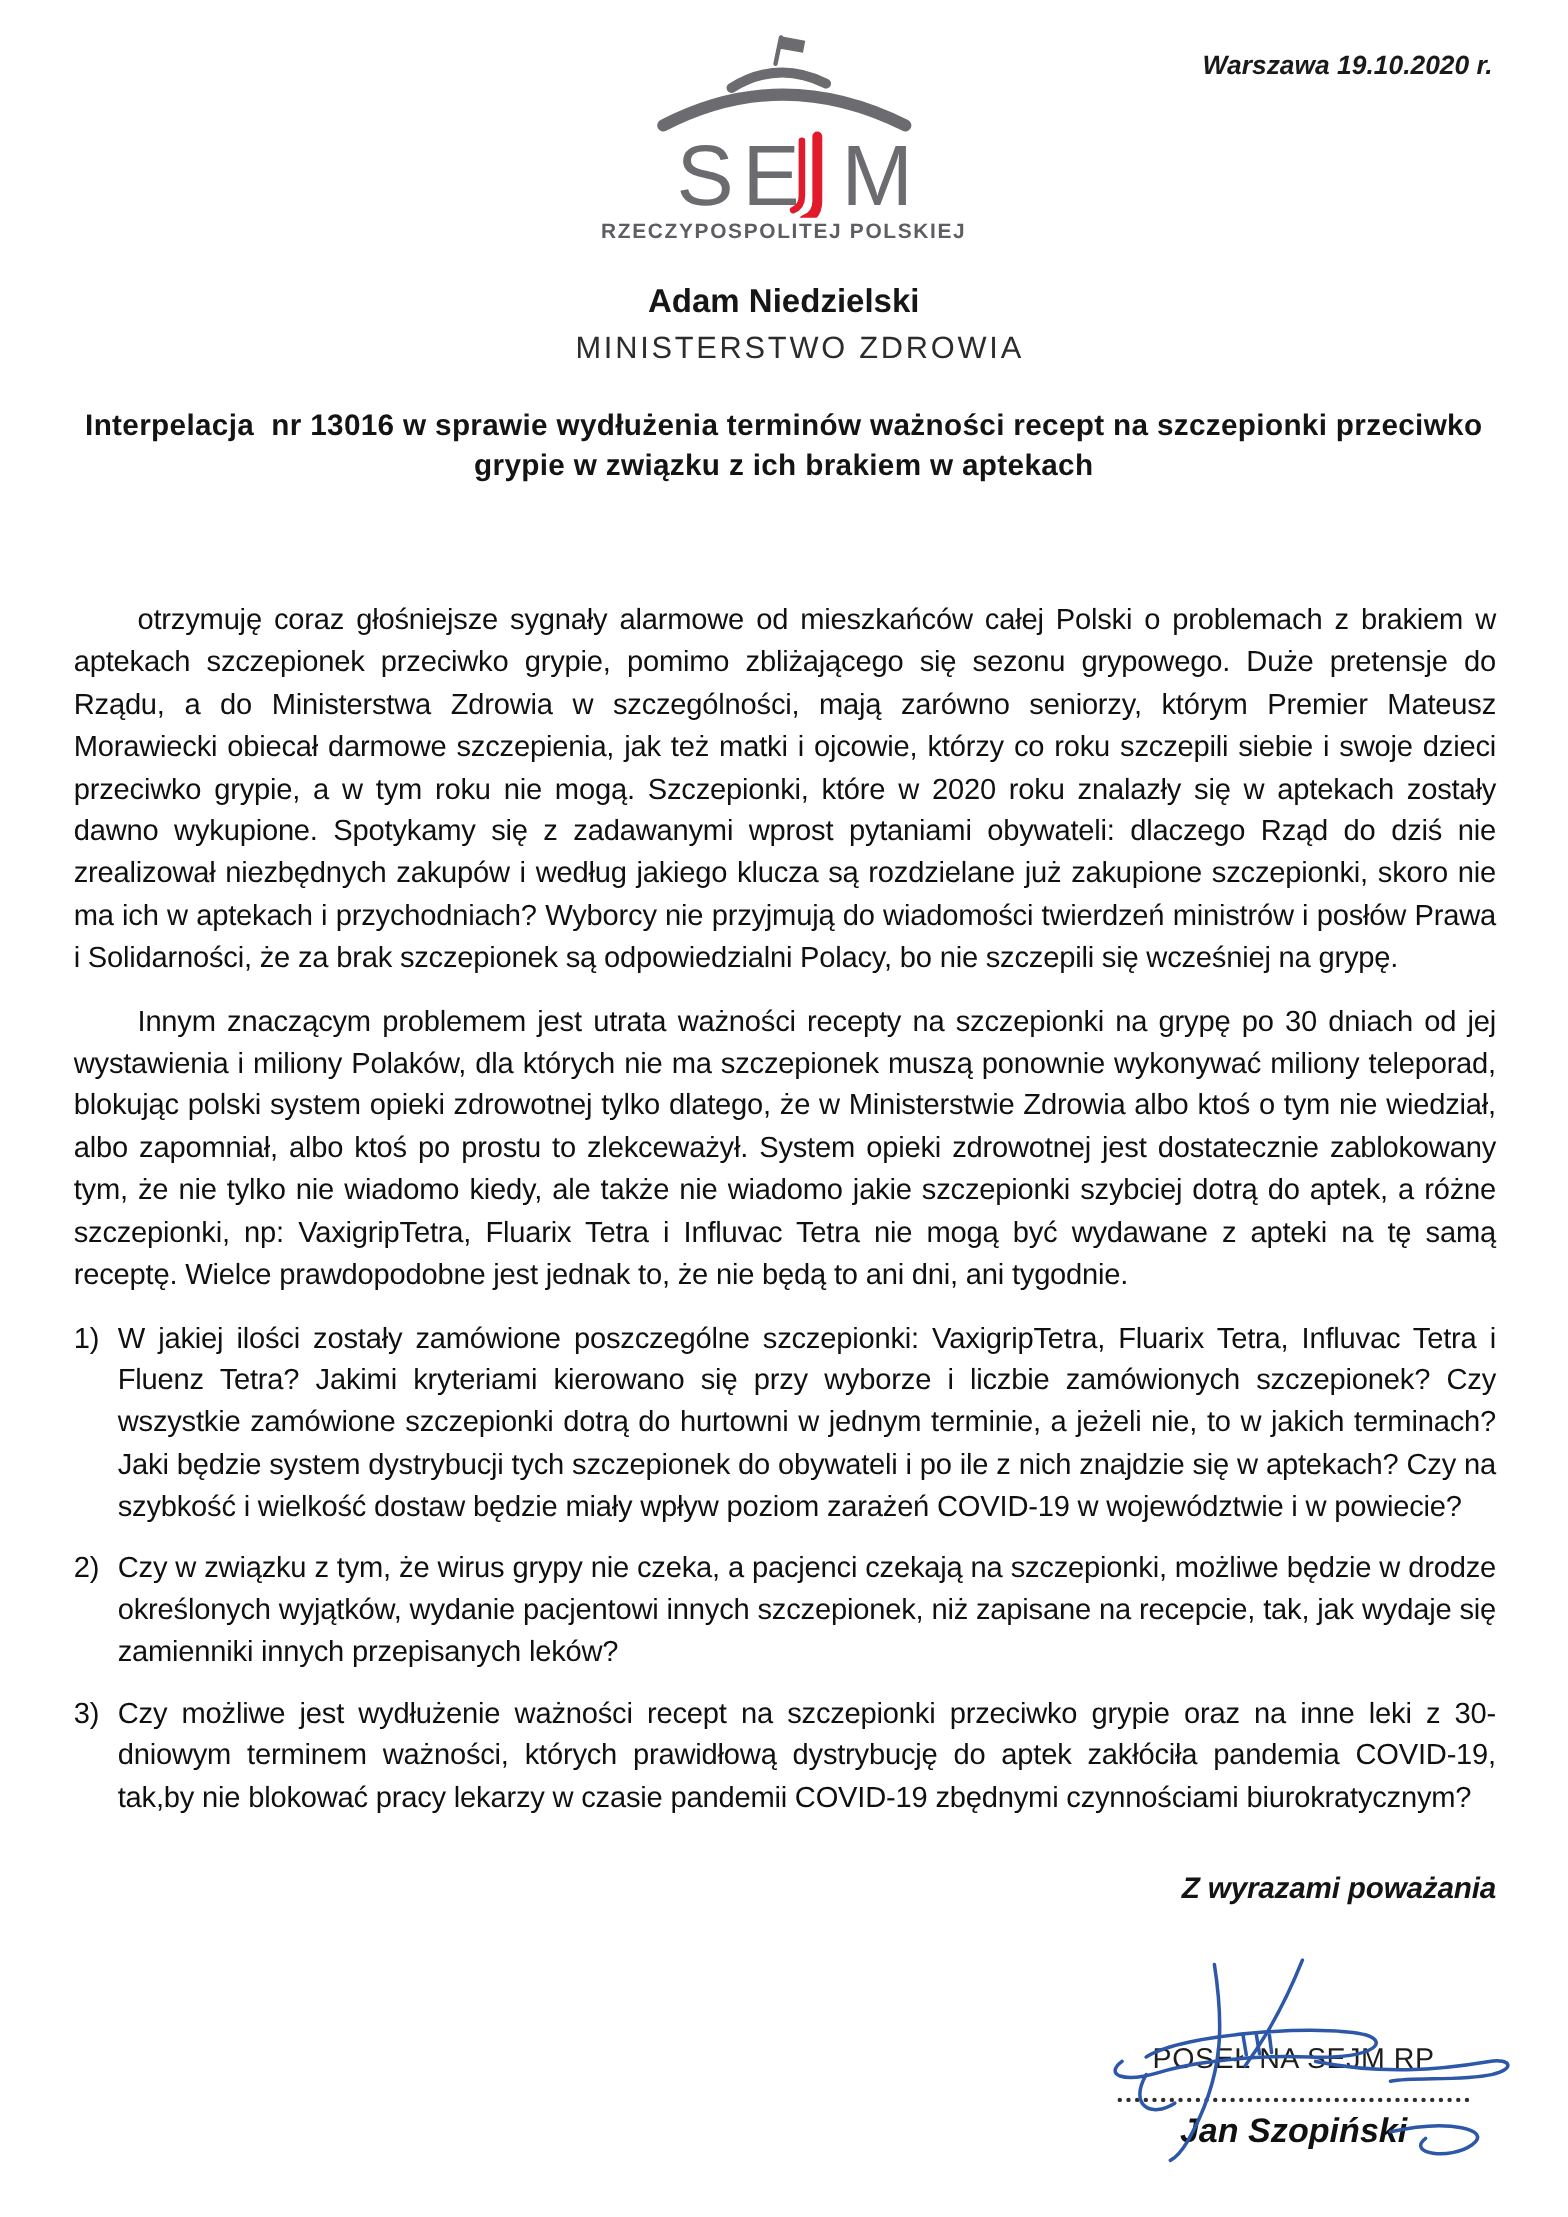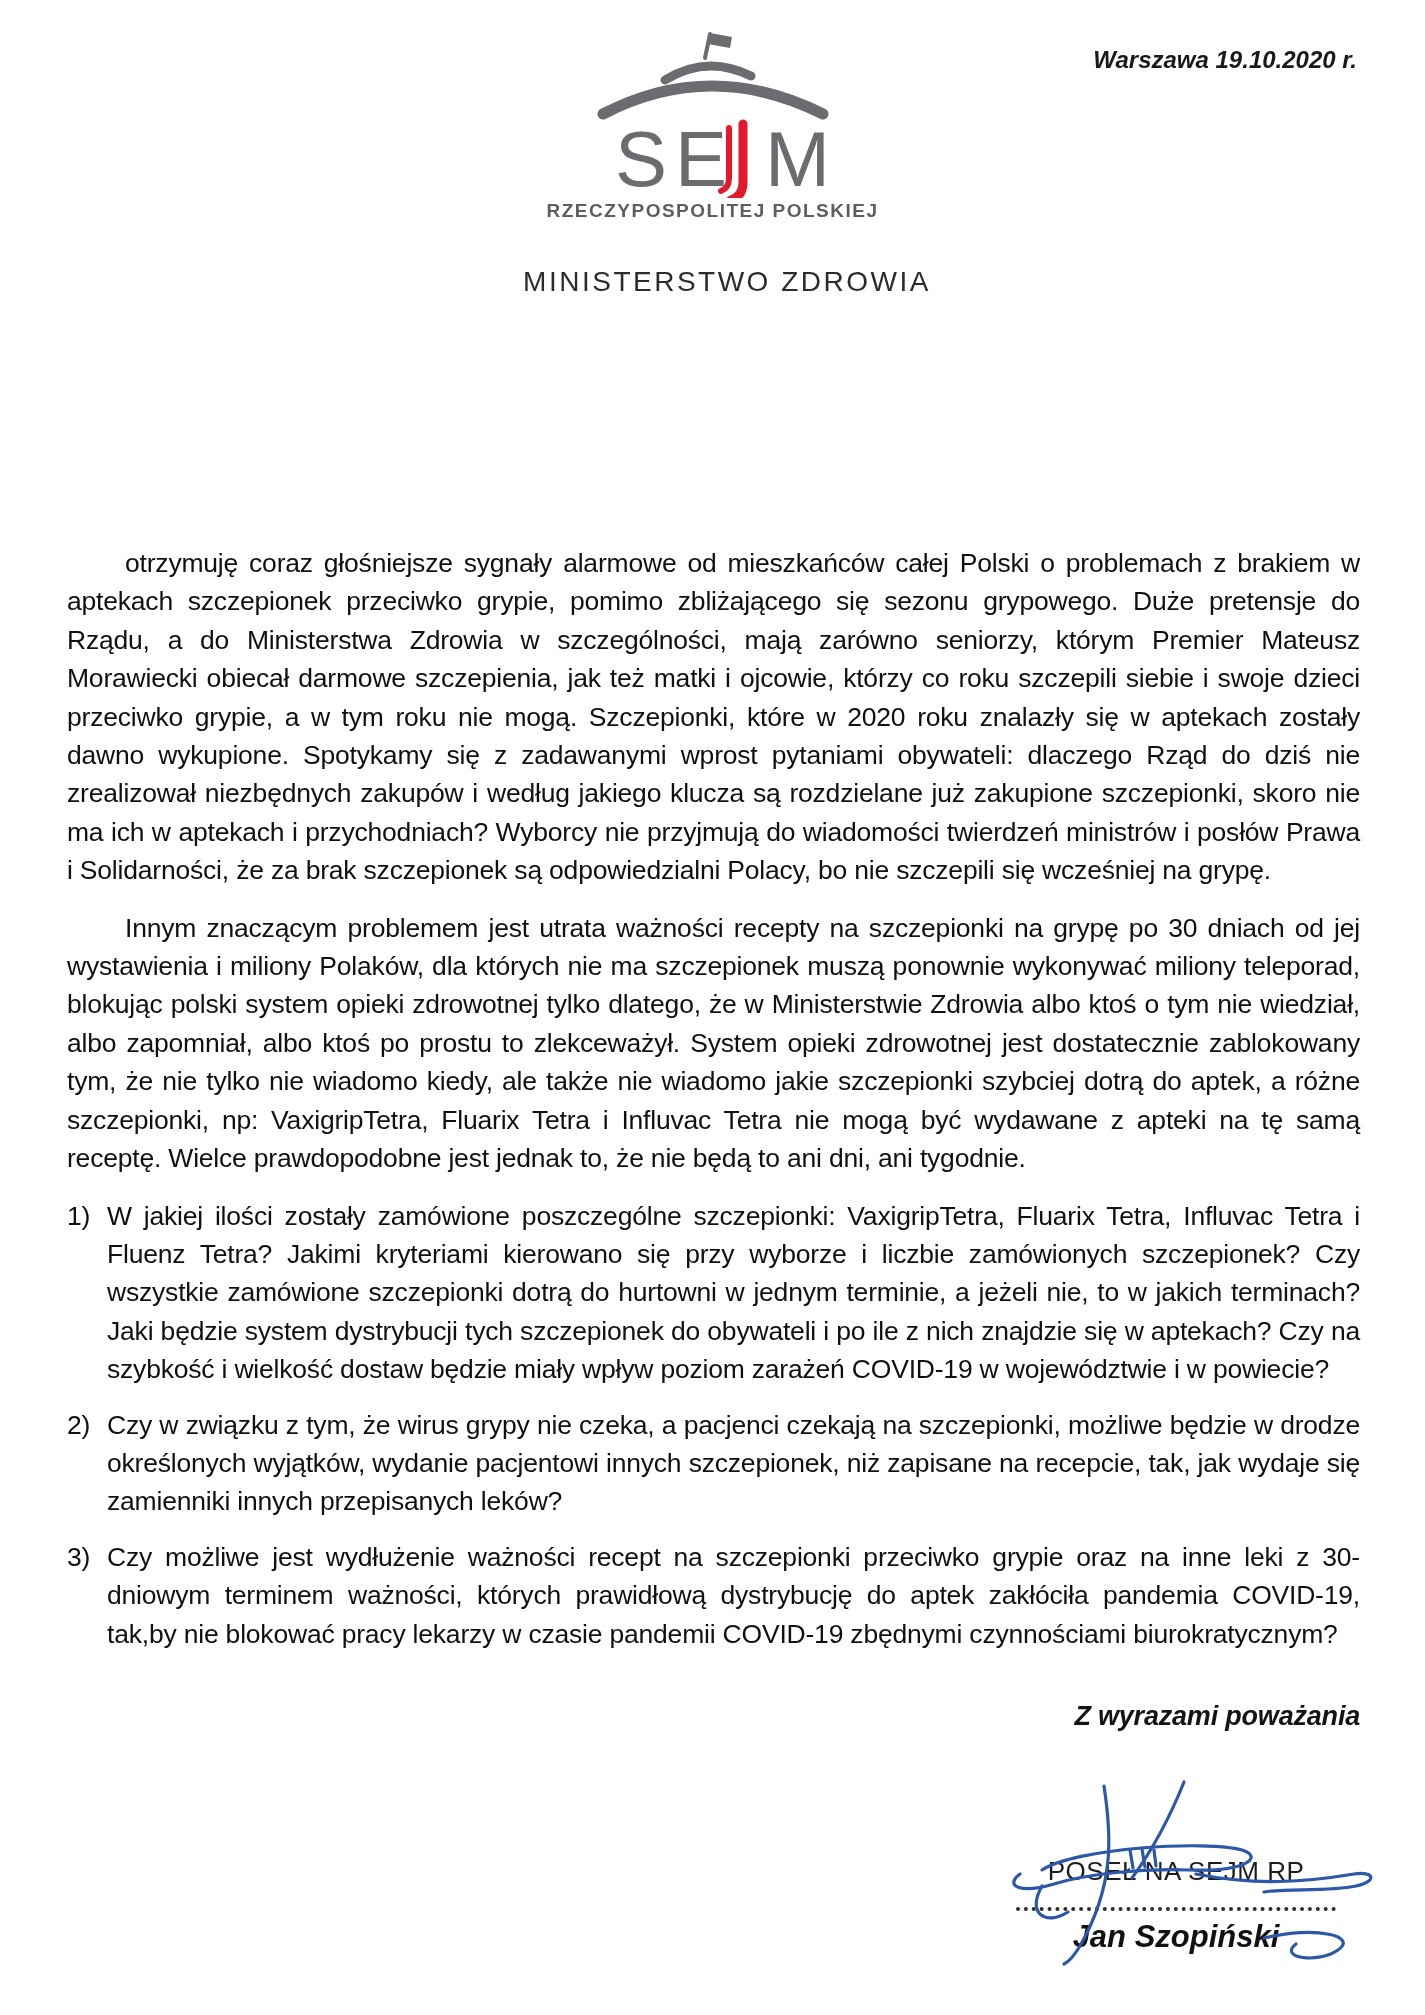--- a/index.html
+++ b/index.html
@@ -113,23 +113,25 @@
 
       <g>
         <path d="M 136 100 L 136 150 Q 136 160 128 163" stroke="#e11b2c" stroke-width="6" fill="none" stroke-linecap="round"></path>
         <path d="M 150 96 L 150 155 Q 150 168 138 172" stroke="#e11b2c" stroke-width="9" fill="none" stroke-linecap="round"></path>
       </g>
     </svg>
     <div class="logo-subtitle">RZECZYPOSPOLITEJ POLSKIEJ</div>
   </div>
 
   <div class="recipient">
+    <div class="recipient-name">Adam Niedzielski</div>
     <div class="recipient-ministry">MINISTERSTWO ZDROWIA</div>
   </div>
 
+  <div class="subject">Interpelacja  nr 13016 w sprawie wydłużenia terminów ważności recept na szczepionki przeciwko grypie w związku z ich brakiem w aptekach</div>
 
 
   <div class="body-text">
     <p class="para">otrzymuję coraz głośniejsze sygnały alarmowe od mieszkańców całej Polski o problemach z brakiem w aptekach szczepionek przeciwko grypie, pomimo zbliżającego się sezonu grypowego. Duże pretensje do Rządu, a do Ministerstwa Zdrowia w szczególności, mają zarówno seniorzy, którym Premier Mateusz Morawiecki obiecał darmowe szczepienia, jak też matki i ojcowie, którzy co roku szczepili siebie i swoje dzieci przeciwko grypie, a w tym roku nie mogą. Szczepionki, które w 2020 roku znalazły się w aptekach zostały dawno wykupione. Spotykamy się z zadawanymi wprost pytaniami obywateli: dlaczego Rząd do dziś nie zrealizował niezbędnych zakupów i według jakiego klucza są rozdzielane już zakupione szczepionki, skoro nie ma ich w aptekach i przychodniach? Wyborcy nie przyjmują do wiadomości twierdzeń ministrów i posłów Prawa i Solidarności, że za brak szczepionek są odpowiedzialni Polacy, bo nie szczepili się wcześniej na grypę.</p>
     <p class="para">Innym znaczącym problemem jest utrata ważności recepty na szczepionki na grypę po 30 dniach od jej wystawienia i miliony Polaków, dla których nie ma szczepionek muszą ponownie wykonywać miliony teleporad, blokując polski system opieki zdrowotnej tylko dlatego, że w Ministerstwie Zdrowia albo ktoś o tym nie wiedział, albo zapomniał, albo ktoś po prostu to zlekceważył. System opieki zdrowotnej jest dostatecznie zablokowany tym, że nie tylko nie wiadomo kiedy, ale także nie wiadomo jakie szczepionki szybciej dotrą do aptek, a różne szczepionki, np: VaxigripTetra, Fluarix Tetra i Influvac Tetra nie mogą być wydawane z apteki na tę samą receptę. Wielce prawdopodobne jest jednak to, że nie będą to ani dni, ani tygodnie.</p>
 
 
     <div class="question">
       <span class="q-num">1)</span>
       <span>W jakiej ilości zostały zamówione poszczególne szczepionki: VaxigripTetra, Fluarix Tetra, Influvac Tetra i Fluenz Tetra? Jakimi kryteriami kierowano się przy wyborze i liczbie zamówionych szczepionek? Czy wszystkie zamówione szczepionki dotrą do hurtowni w jednym terminie, a jeżeli nie, to w jakich terminach? Jaki będzie system dystrybucji tych szczepionek do obywateli i po ile z nich znajdzie się w aptekach? Czy na szybkość i wielkość dostaw będzie miały wpływ poziom zarażeń COVID-19 w województwie i w powiecie?</span>

